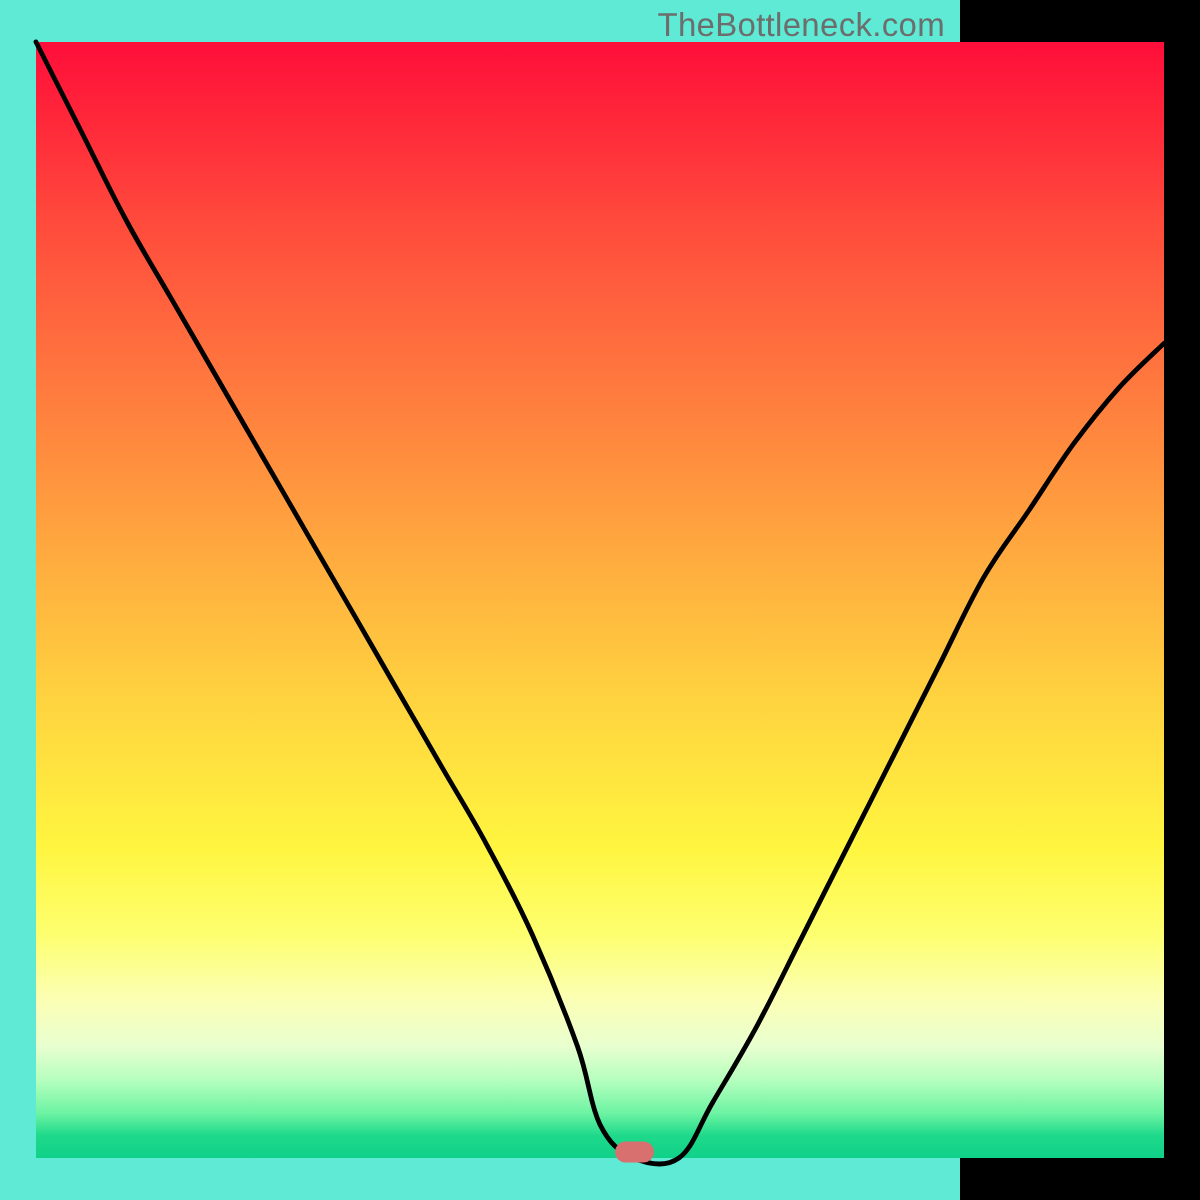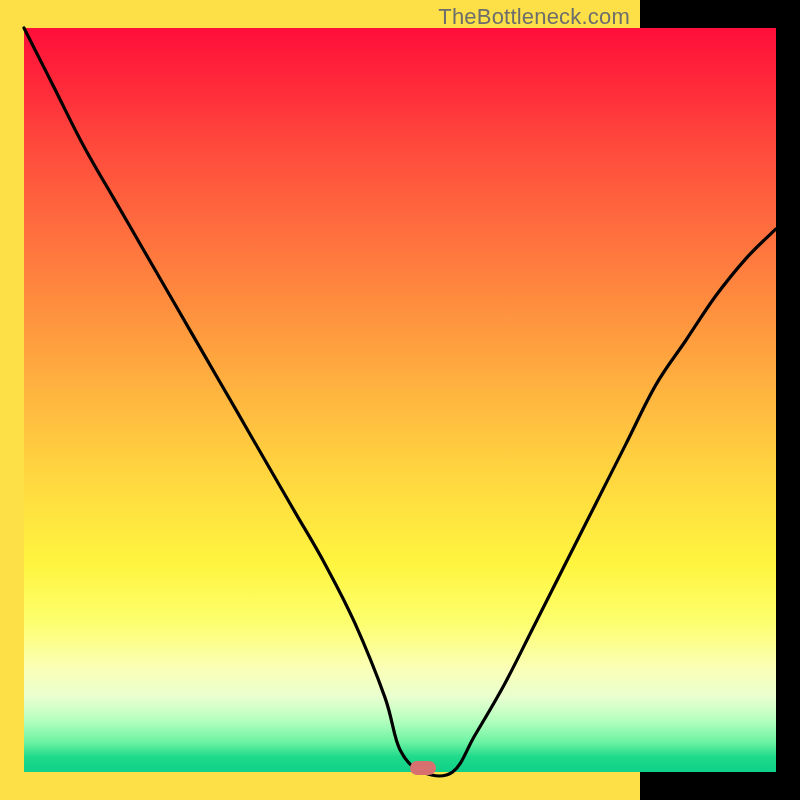--- a/index.html
+++ b/index.html
@@ -8,21 +8,21 @@
     width: 800px;
     height: 800px;
     background: #000;
     overflow: hidden;
     font-family: Arial, Helvetica, sans-serif;
   }
   .frame {
     position: relative;
     width: 640px;
     height: 800px;
-    background: #fde047;
+    background: #5eead4;
   }
   .watermark {
     position: absolute;
     top: 4px;
     right: 10px;
     color: #6d6d6d;
     font-size: 22px;
     font-weight: 500;
     letter-spacing: 0.2px;
     z-index: 10;

